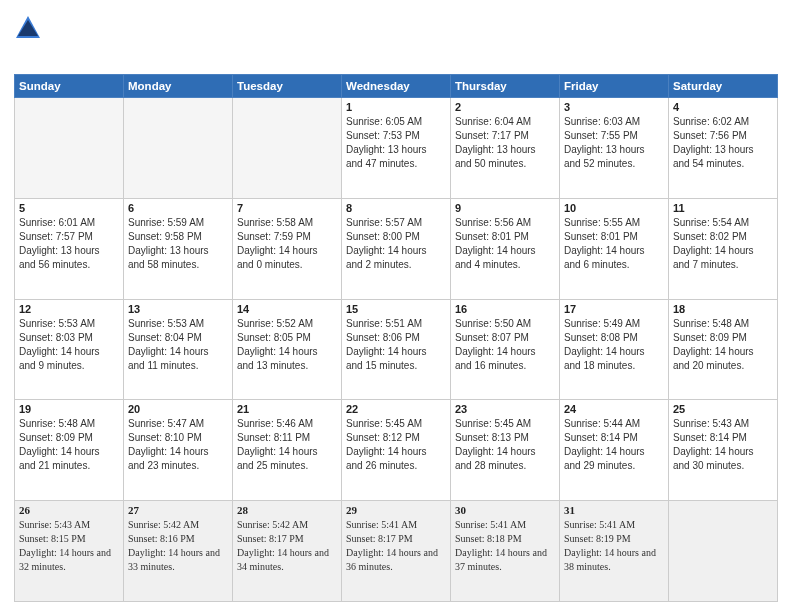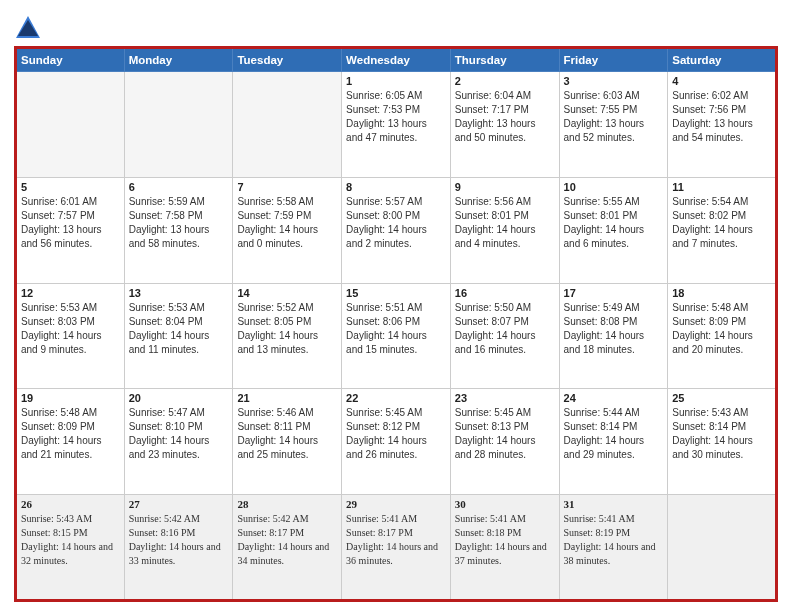--- a/index.html
+++ b/index.html
@@ -57,24 +57,25 @@
       color: #1a1a2e;
       line-height: 1.1;
     }
     .subtitle {
       font-size: 13px;
       color: #444;
       margin-top: 2px;
     }
     .calendar {
       flex: 1;
-      border: 3px solid #b91c1c;
+      border: 1px solid #b91c1c;
       border-collapse: collapse;
       width: 100%;
       table-layout: fixed;
+      margin-top: 28px;
     }
     .calendar th {
       background: #2f6db5;
       color: #fff;
       font-size: 11.5px;
       font-weight: bold;
       padding: 5px 4px;
       border: 1px solid #4a80c0;
       text-align: left;
     }
@@ -178,21 +179,21 @@
           <td>
             <span class="day-number">5</span>
             <div class="day-info">Sunrise: 6:01 AM
 Sunset: 7:57 PM
 Daylight: 13 hours
 and 56 minutes.</div>
           </td>
           <td>
             <span class="day-number">6</span>
             <div class="day-info">Sunrise: 5:59 AM
-Sunset: 7:58 PM
+Sunset: 9:58 PM
 Daylight: 13 hours
 and 58 minutes.</div>
           </td>
           <td>
             <span class="day-number">7</span>
             <div class="day-info">Sunrise: 5:58 AM
 Sunset: 7:59 PM
 Daylight: 14 hours
 and 0 minutes.</div>
           </td>

